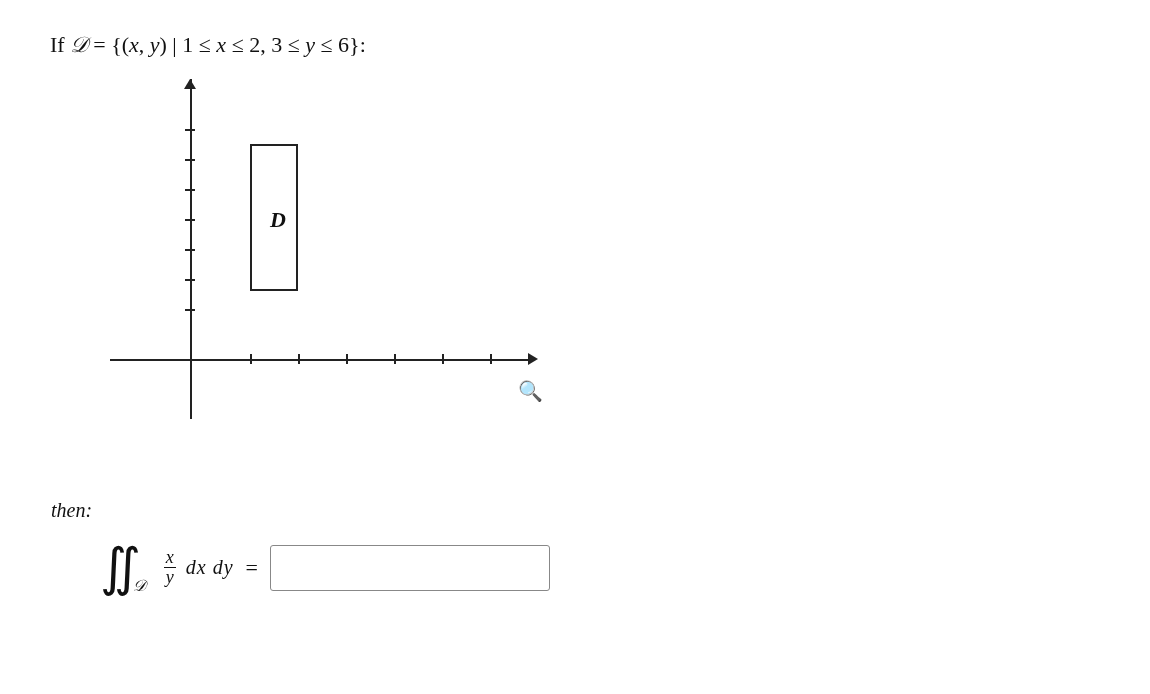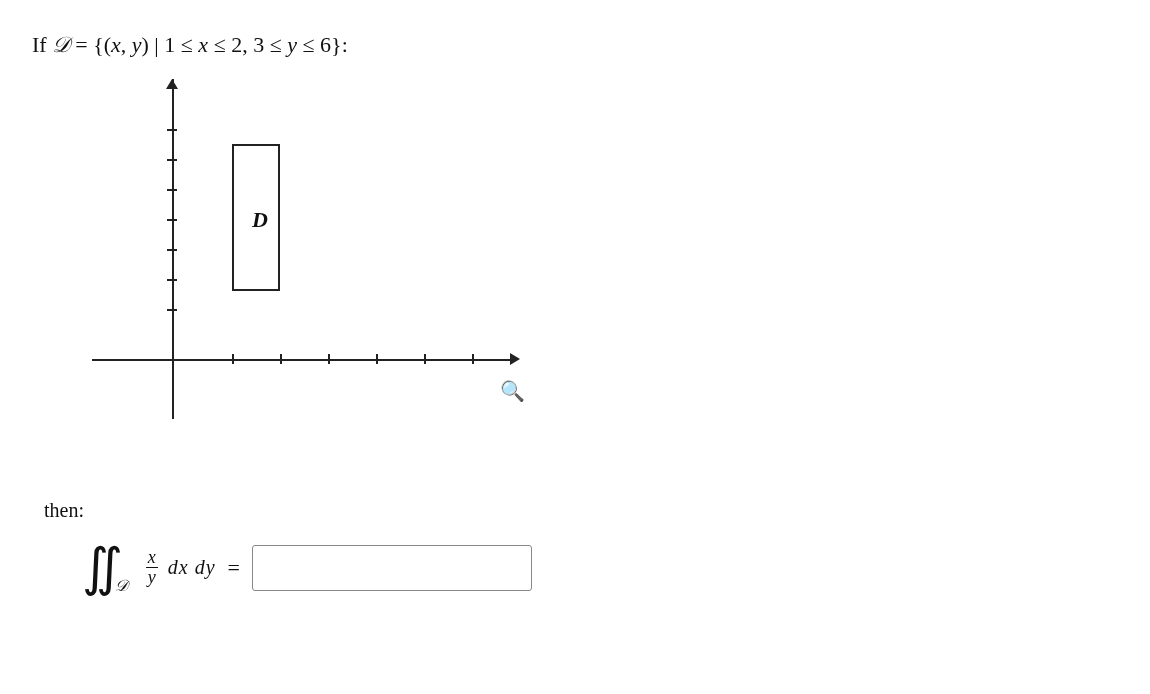--- a/index.html
+++ b/index.html
@@ -11,21 +11,21 @@
       font-family: "Times New Roman", Times, serif;
       font-size: 18px;
       color: #111;
       overflow: hidden;
     }
 
     .page {
       width: 1150px;
       height: 592px;
       position: relative;
-      padding: 30px 32px;
+      padding: 30px 50px;
     }
 
     
     .title-line {
       font-size: 22px;
       margin-bottom: 18px;
       line-height: 1.4;
     }
 
     
@@ -119,21 +119,22 @@
       left: 408px;
       top: 300px;
       font-size: 20px;
       color: #555;
     }
 
     
     .then-line {
       font-size: 20px;
       margin-bottom: 20px;
-      margin-left: 12px;
+      margin-left: 1px;
+      font-style: italic;
     }
 
     
     .integral-line {
       display: flex;
       align-items: center;
       margin-left: 50px;
       gap: 6px;
       font-size: 20px;
     }

